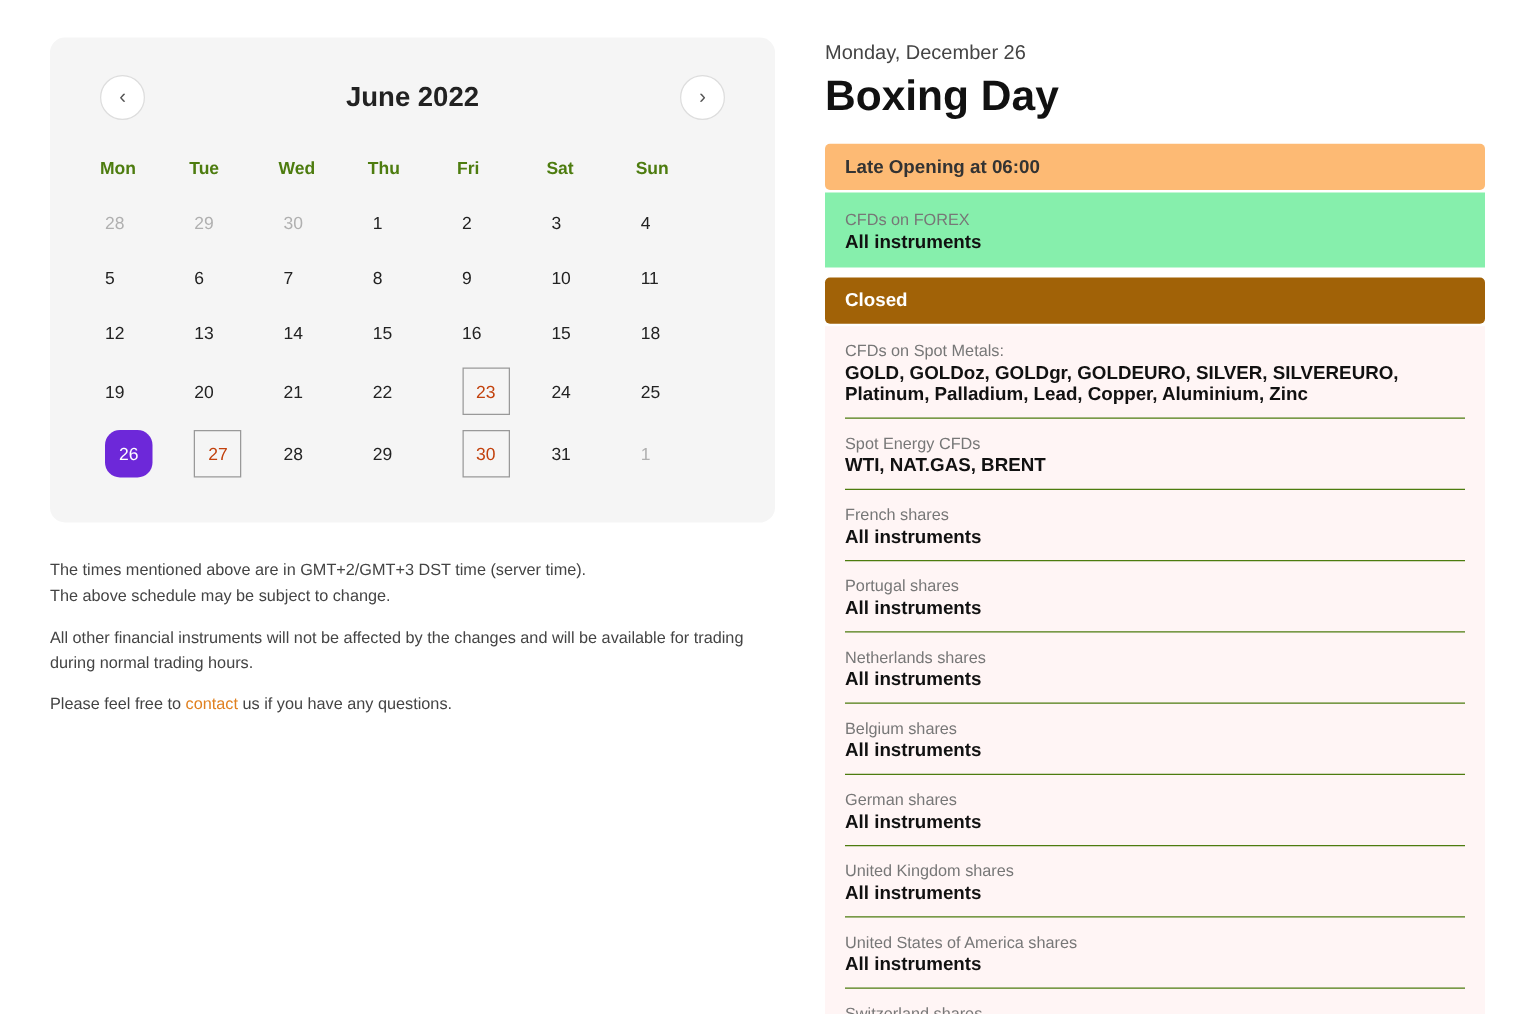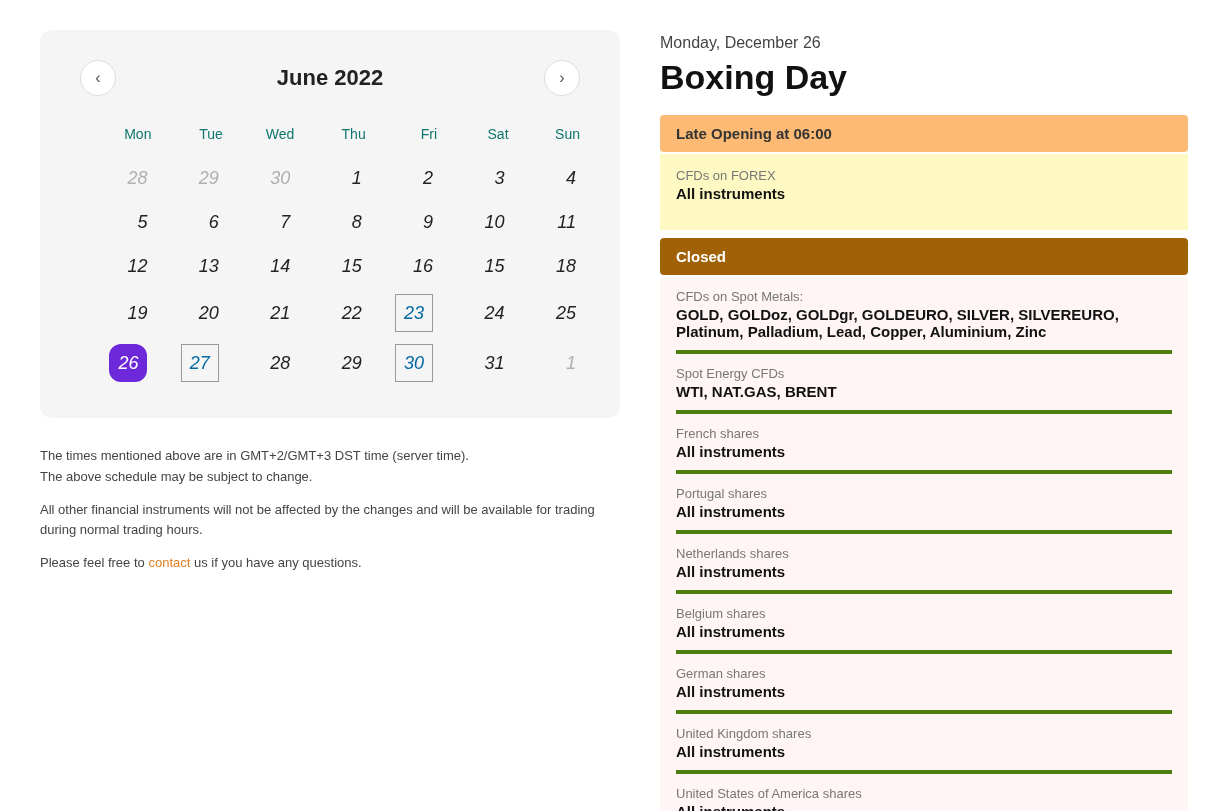--- a/index.html
+++ b/index.html
@@ -49,57 +49,56 @@
     .cal-title {
       font-size: 22px;
       font-weight: 600;
       color: #222;
     }
     .cal-grid {
       width: 100%;
       border-collapse: collapse;
     }
     .cal-grid th {
-      font-weight: 400;
+      font-weight: 700;
       font-size: 14px;
-      color: #0f766e;
+      color: #4d7c0f;
       padding: 6px 0 14px;
-      text-align: right;
+      text-align: left;
       width: 60px;
     }
     .cal-grid td {
-      text-align: right;
+      text-align: left;
       padding: 6px 4px;
-      font-size: 18px;
+      font-size: 14px;
       color: #222;
       width: 60px;
       height: 44px;
       vertical-align: middle;
-      font-style: italic;
     }
     .cal-grid td.other-month {
       color: #b0b0b0;
     }
     .cal-day-inner {
       display: inline-flex;
       align-items: center;
       justify-content: center;
       width: 38px;
       height: 38px;
       border-radius: 8px;
     }
     .cal-day-selected {
       background: #6d28d9;
       color: #fff !important;
       border-radius: 12px;
     }
     .cal-day-outlined {
       border: 1.5px solid #999;
       border-radius: 0;
-      color: #0369a1;
+      color: #c2410c;
     }
     .footnote {
       margin-top: 28px;
       font-size: 13px;
       color: #444;
       line-height: 1.6;
     }
     .footnote p { margin-bottom: 12px; }
     .footnote a { color: #e08020; text-decoration: none; }
 
@@ -130,36 +129,36 @@
     .banner-yellow {
       background: #fdba74;
       color: #333;
     }
     .banner-red {
       background: #a16207;
       color: #fff;
     }
     .section-block {
       padding: 12px 0 10px;
-      border-bottom: 4px solid #4d7c0f;
+      border-bottom: 1px solid #4d7c0f;
     }
     .section-block:last-child { border-bottom: none; }
     .section-label {
       font-size: 13px;
       color: #777;
       margin-bottom: 2px;
     }
     .section-value {
       font-size: 15px;
       font-weight: 700;
       color: #111;
     }
     .late-opening-block {
-      background: #fef9c3;
-      padding: 10px 16px 28px;
+      background: #86efac;
+      padding: 10px 16px 12px;
       margin-bottom: 8px;
     }
     .closed-block {
       background: #fff5f5;
       padding: 0 16px 4px;
     }
   </style>
 </head>
 <body>
 

